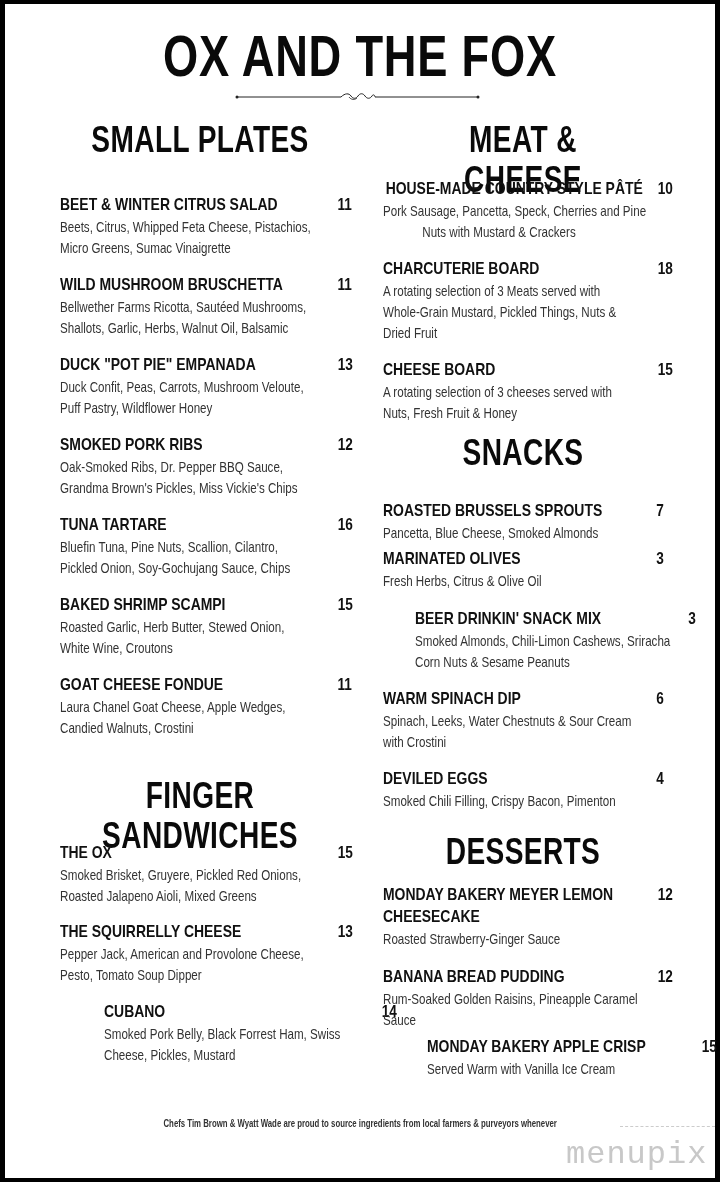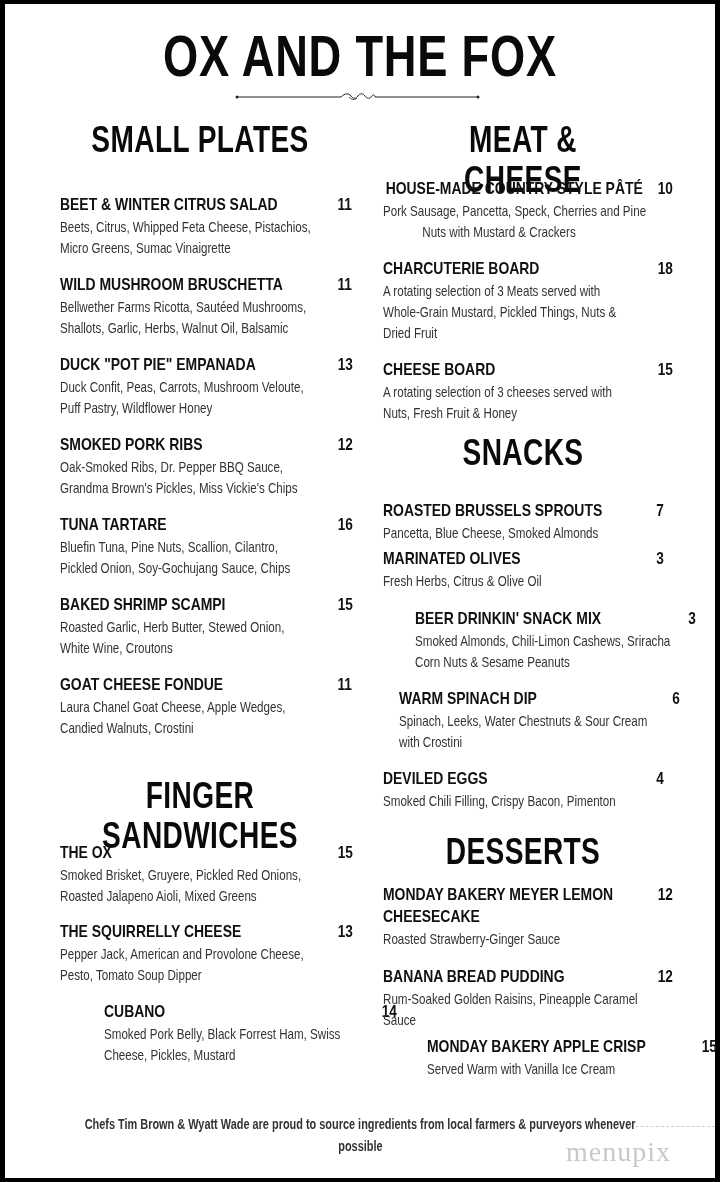--- a/index.html
+++ b/index.html
@@ -37,26 +37,26 @@
     .item .desc {
       font-size: 14.5px; line-height: 21px; color: #333; margin-top: 2px;
       transform: scaleX(0.8); transform-origin: left; white-space: nowrap; display: block;
     }
     .left .item { left: 60px; }
     .left .item .price { left: 275px; }
     .right .item { left: 383px; }
     .right .item .price { left: 272px; }
     .footer {
       position: absolute; left: 0; top: 1113px; width: 720px; text-align: center;
-      font-size: 14px; line-height: 22px; color: #333; font-weight: bold;
+      font-size: 10px; line-height: 22px; color: #333; font-weight: bold;
     }
     .footer span { display: inline-block; transform: scaleX(0.78); white-space: nowrap; }
     .watermark {
-      position: absolute; left: 566px; top: 1136px; font-size: 28px; color: #c8c8c8;
-      font-family: Liberation Serif, serif; font-weight: normal; letter-spacing: 1px;
+      position: absolute; left: 566px; top: 1136px; font-size: 32px; color: #c8c8c8;
+      font-family: Liberation Mono, monospace; font-weight: normal; letter-spacing: 1px;
     }
     .dash {
       position: absolute; left: 620px; top: 1126px; width: 95px; border-top: 1px dashed #ccc;
     }
   </style>
 </head>
 <body>
 
 <div class="page"></div>
 
@@ -186,21 +186,21 @@
     <span class="desc">Fresh Herbs, Citrus &amp; Olive Oil</span>
   </div>
 
   <div class="item" style="top:609px;margin-left:32px;">
     <span class="name">BEER DRINKIN' SNACK MIX</span>
     <span class="price">3</span>
     <span class="desc">Smoked Almonds, Chili-Limon Cashews, Sriracha</span>
     <span class="desc" style="margin-top:0">Corn Nuts &amp; Sesame Peanuts</span>
   </div>
 
-  <div class="item" style="top:689px;margin-left:16px;">
+  <div class="item" style="top:689px;">
     <span class="name">WARM SPINACH DIP</span>
     <span class="price">6</span>
     <span class="desc">Spinach, Leeks, Water Chestnuts &amp; Sour Cream</span>
     <span class="desc" style="margin-top:0">with Crostini</span>
   </div>
 
   <div class="item" style="top:769px;">
     <span class="name">DEVILED EGGS</span>
     <span class="price">4</span>
     <span class="desc">Smoked Chili Filling, Crispy Bacon, Pimenton</span>
@@ -226,16 +226,15 @@
     <span class="name">MONDAY BAKERY APPLE CRISP</span>
     <span class="price">15</span>
     <span class="desc">Served Warm with Vanilla Ice Cream</span>
   </div>
 </div>
 
 <div class="dash"></div>
 
 <div class="footer">
   <div><span>Chefs Tim Brown &amp; Wyatt Wade are proud to source ingredients from local farmers &amp; purveyors whenever</span></div>
-  <div><span>possible</span></div>
 </div>
 
 <div class="watermark">menupix</div>
 
 </body></html>

